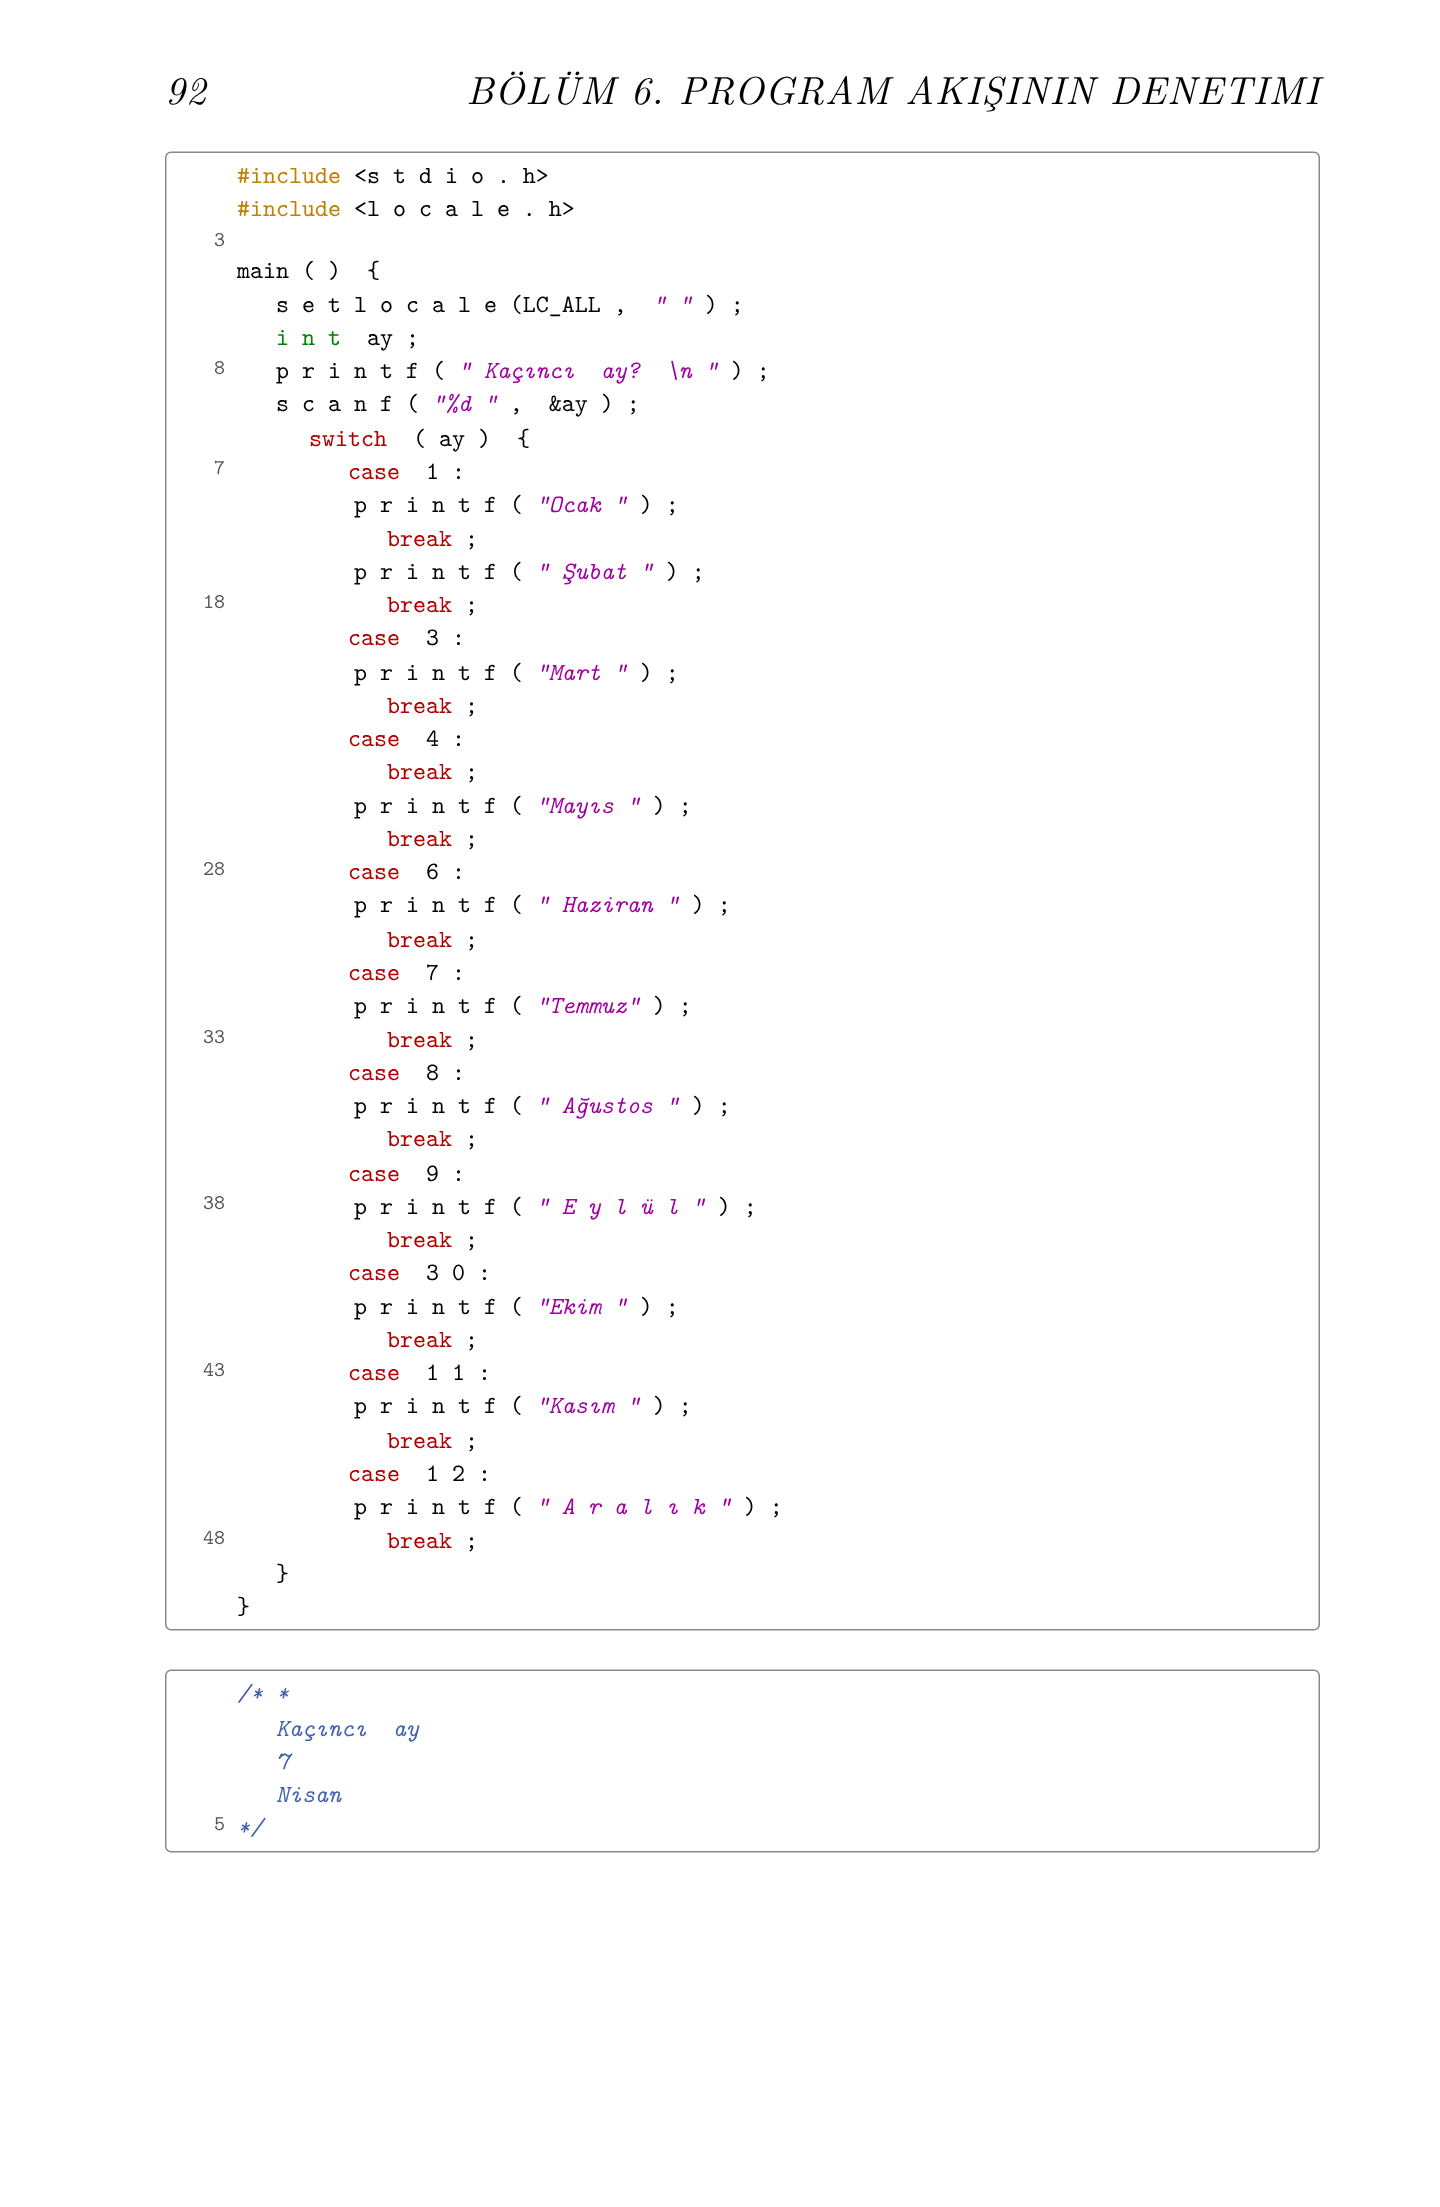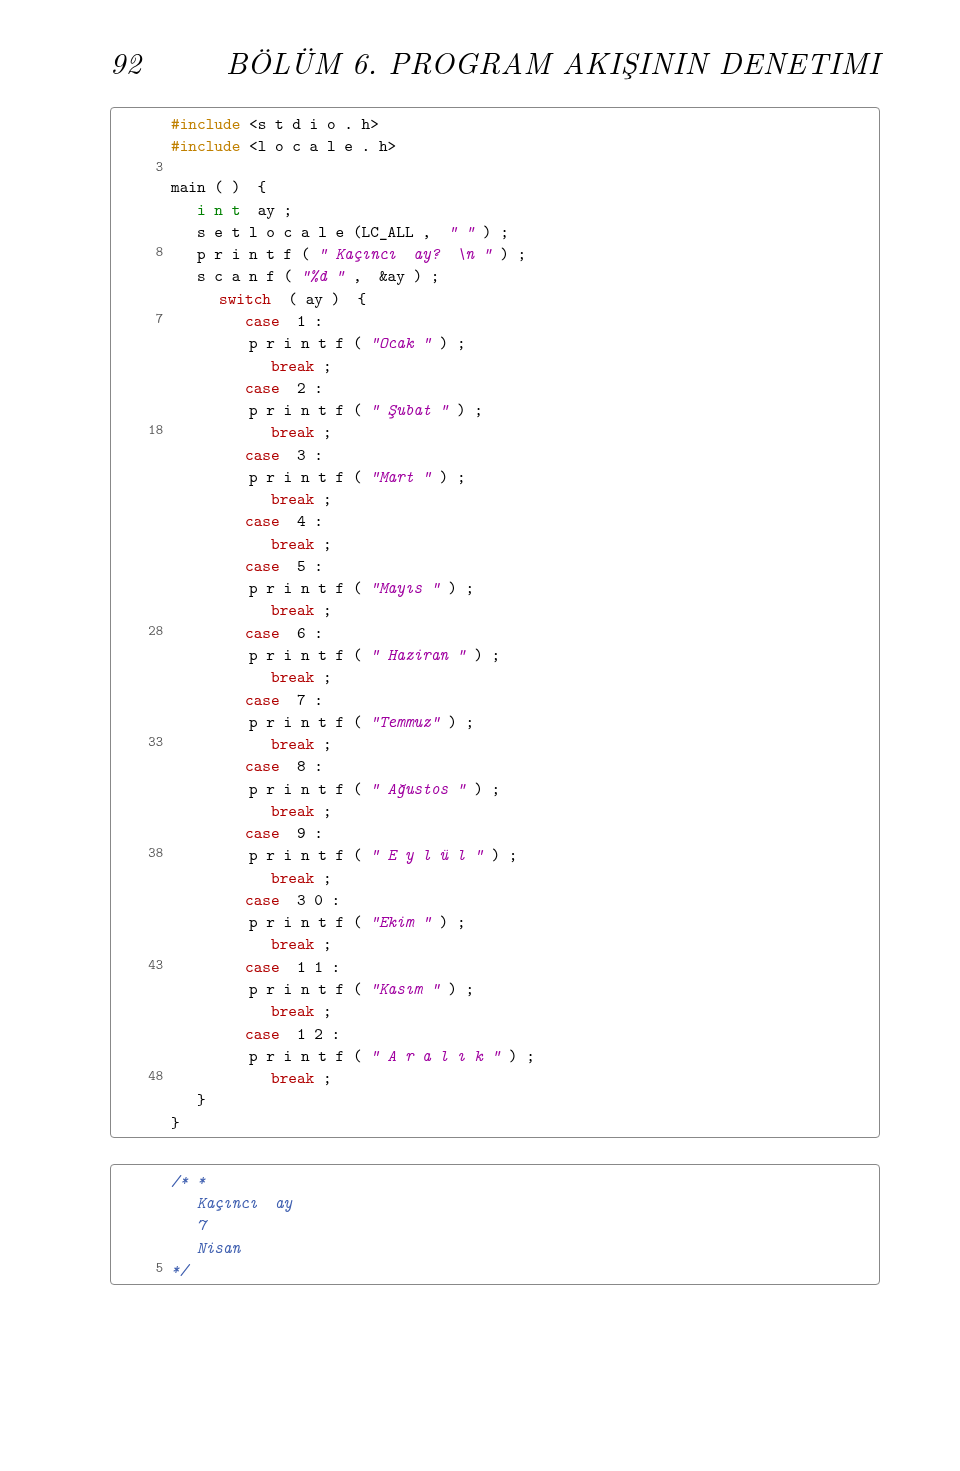--- a/index.html
+++ b/index.html
@@ -10,28 +10,28 @@
     width: 960px;
   }
   .page {
     padding: 40px 80px 60px 110px;
     box-sizing: border-box;
   }
   .header {
     display: flex;
     justify-content: space-between;
     font-style: italic;
-    font-size: 30px;
+    font-size: 26px;
     margin-bottom: 24px;
     letter-spacing: 0.5px;
   }
   .code-block {
     border: 0.5px solid #888;
     border-radius: 4px;
-    padding: 4px 0 4px 16px;
+    padding: 4px 0 4px 3px;
     font-family: "Latin Modern Mono", "Courier New", monospace;
     font-size: 16.5px;
     line-height: 1.35;
     margin-bottom: 26px;
     position: relative;
   }
   .code-line {
     display: flex;
     white-space: pre;
   }
@@ -64,40 +64,38 @@
   <div class="header">
     <span>92</span>
     <span>BÖLÜM 6. PROGRAM AKIŞININ DENETIMI</span>
   </div>
 
   <div class="code-block" id="block1">
       <div class="code-line"><span class="lineno"></span><span class="code-content"><span class="kw-pp">#include </span><span class="plain">&lt;s t d i o . h&gt;</span></span></div>
       <div class="code-line"><span class="lineno"></span><span class="code-content"><span class="kw-pp">#include </span><span class="plain">&lt;l o c a l e . h&gt;</span></span></div>
       <div class="code-line"><span class="lineno">3</span><span class="code-content"><span class="plain"></span></span></div>
       <div class="code-line"><span class="lineno"></span><span class="code-content"><span class="plain">main ( )  {</span></span></div>
+      <div class="code-line"><span class="lineno"></span><span class="code-content"><span class="plain">   s e t l o c a l e (LC_ALL ,  </span><span class="str">" "</span><span class="plain"> ) ;</span></span></div>
       <div class="code-line"><span class="lineno"></span><span class="code-content"><span class="plain">   </span><span class="kw-green">i n t</span><span class="plain">  ay ;</span></span></div>
-      <div class="code-line"><span class="lineno"></span><span class="code-content"><span class="plain">   s e t l o c a l e (LC_ALL ,  </span><span class="str">" "</span><span class="plain"> ) ;</span></span></div>
       <div class="code-line"><span class="lineno"></span><span class="code-content"><span class="plain"></span></span></div>
       <div class="code-line"><span class="lineno">8</span><span class="code-content"><span class="plain">   p r i n t f ( </span><span class="str">" Kaçıncı  ay?  \n "</span><span class="plain"> ) ;</span></span></div>
       <div class="code-line"><span class="lineno"></span><span class="code-content"><span class="plain">   s c a n f ( </span><span class="str">"%d "</span><span class="plain"> ,  &amp;ay ) ;</span></span></div>
       <div class="code-line"><span class="lineno"></span><span class="code-content"><span class="plain"></span></span></div>
       <div class="code-line"><span class="lineno"></span><span class="code-content"><span class="plain"></span></span></div>
       <div class="code-line"><span class="lineno"></span><span class="code-content"><span class="plain">   </span><span class="kw-red">switch</span><span class="plain">  ( ay )  {</span></span></div>
       <div class="code-line"><span class="lineno">7</span><span class="code-content"><span class="plain">      </span><span class="kw-red">case</span><span class="plain">  1 :</span></span></div>
       <div class="code-line"><span class="lineno"></span><span class="code-content"><span class="plain">         p r i n t f ( </span><span class="str">"Ocak "</span><span class="plain"> ) ;</span></span></div>
       <div class="code-line"><span class="lineno"></span><span class="code-content"><span class="plain">         </span><span class="kw-red">break</span><span class="plain"> ;</span></span></div>
-      <div class="code-line"><span class="lineno"></span><span class="code-content"><span class="plain">      </span><span class="kw-red">case</span><span class="plain">  2 :</span></span></div>
       <div class="code-line"><span class="lineno"></span><span class="code-content"><span class="plain">         p r i n t f ( </span><span class="str">" Şubat "</span><span class="plain"> ) ;</span></span></div>
       <div class="code-line"><span class="lineno">18</span><span class="code-content"><span class="plain">         </span><span class="kw-red">break</span><span class="plain"> ;</span></span></div>
       <div class="code-line"><span class="lineno"></span><span class="code-content"><span class="plain">      </span><span class="kw-red">case</span><span class="plain">  3 :</span></span></div>
       <div class="code-line"><span class="lineno"></span><span class="code-content"><span class="plain">         p r i n t f ( </span><span class="str">"Mart "</span><span class="plain"> ) ;</span></span></div>
       <div class="code-line"><span class="lineno"></span><span class="code-content"><span class="plain">         </span><span class="kw-red">break</span><span class="plain"> ;</span></span></div>
       <div class="code-line"><span class="lineno"></span><span class="code-content"><span class="plain">      </span><span class="kw-red">case</span><span class="plain">  4 :</span></span></div>
       <div class="code-line"><span class="lineno"></span><span class="code-content"><span class="plain">         </span><span class="kw-red">break</span><span class="plain"> ;</span></span></div>
-      <div class="code-line"><span class="lineno"></span><span class="code-content"><span class="plain">      </span><span class="kw-red">case</span><span class="plain">  5 :</span></span></div>
       <div class="code-line"><span class="lineno"></span><span class="code-content"><span class="plain">         p r i n t f ( </span><span class="str">"Mayıs "</span><span class="plain"> ) ;</span></span></div>
       <div class="code-line"><span class="lineno"></span><span class="code-content"><span class="plain">         </span><span class="kw-red">break</span><span class="plain"> ;</span></span></div>
       <div class="code-line"><span class="lineno">28</span><span class="code-content"><span class="plain">      </span><span class="kw-red">case</span><span class="plain">  6 :</span></span></div>
       <div class="code-line"><span class="lineno"></span><span class="code-content"><span class="plain">         p r i n t f ( </span><span class="str">" Haziran "</span><span class="plain"> ) ;</span></span></div>
       <div class="code-line"><span class="lineno"></span><span class="code-content"><span class="plain">         </span><span class="kw-red">break</span><span class="plain"> ;</span></span></div>
       <div class="code-line"><span class="lineno"></span><span class="code-content"><span class="plain">      </span><span class="kw-red">case</span><span class="plain">  7 :</span></span></div>
       <div class="code-line"><span class="lineno"></span><span class="code-content"><span class="plain">         p r i n t f ( </span><span class="str">"Temmuz"</span><span class="plain"> ) ;</span></span></div>
       <div class="code-line"><span class="lineno">33</span><span class="code-content"><span class="plain">         </span><span class="kw-red">break</span><span class="plain"> ;</span></span></div>
       <div class="code-line"><span class="lineno"></span><span class="code-content"><span class="plain">      </span><span class="kw-red">case</span><span class="plain">  8 :</span></span></div>
       <div class="code-line"><span class="lineno"></span><span class="code-content"><span class="plain">         p r i n t f ( </span><span class="str">" Ağustos "</span><span class="plain"> ) ;</span></span></div>

